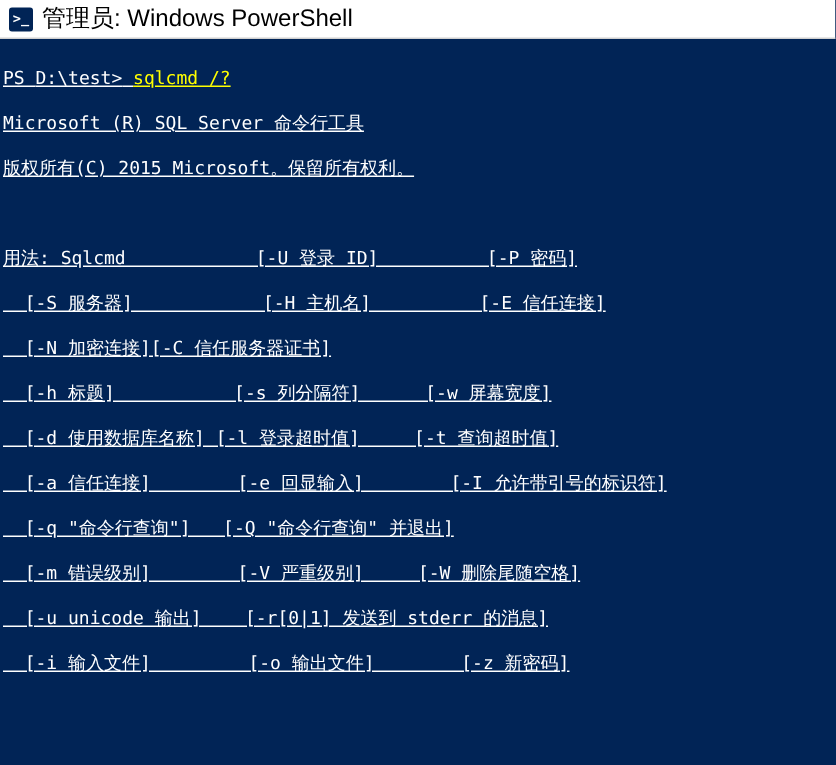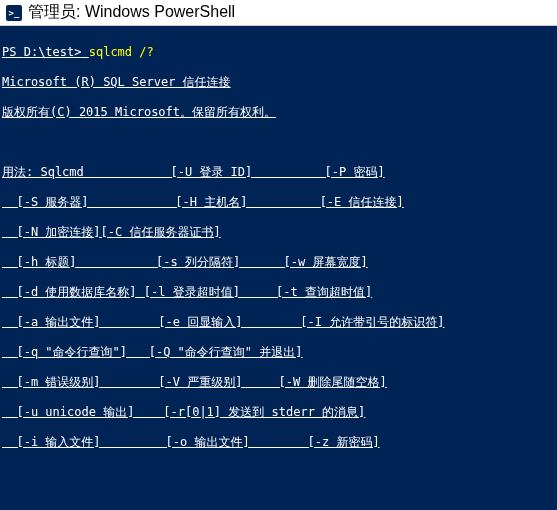--- a/index.html
+++ b/index.html
@@ -29,42 +29,42 @@
       border-radius: 2px;
     }
     .title-text { color: #000; font-size: 16px; font-family: "Microsoft YaHei", sans-serif; }
     .terminal {
       padding: 4px 2px;
       white-space: pre;
       line-height: 15px;
       letter-spacing: 0;
     }
     .white { color: #ffffff; text-decoration: underline; }
-    .yellow { color: #ffff00; }
+    .yellow { color: #ffff00; text-decoration: underline; }
     .line { display: block; }
   </style>
 </head>
 <body>
 
 <div class="titlebar">
   <span class="ps-icon">&gt;_</span>
   <span class="title-text">管理员: Windows PowerShell</span>
 </div>
 
 <div class="terminal">
 <span class="line"><span class="white">PS </span><span class="white">D:\test&gt;</span><span class="white"> </span><span class="yellow">sqlcmd /?</span></span>
-<span class="line white">Microsoft (R) SQL Server 信任连接</span>
+<span class="line white">Microsoft (R) SQL Server 命令行工具</span>
 <span class="line white">版权所有(C) 2015 Microsoft。保留所有权利。</span>
 <span class="line">&nbsp;</span>
 <span class="line white">用法: Sqlcmd            [-U 登录 ID]          [-P 密码]</span>
 <span class="line white">  [-S 服务器]            [-H 主机名]          [-E 信任连接]</span>
 <span class="line white">  [-N 加密连接][-C 信任服务器证书]</span>
 <span class="line white">  [-h 标题]           [-s 列分隔符]      [-w 屏幕宽度]</span>
 <span class="line white">  [-d 使用数据库名称] [-l 登录超时值]     [-t 查询超时值]</span>
-<span class="line white">  [-a 输出文件]        [-e 回显输入]        [-I 允许带引号的标识符]</span>
+<span class="line white">  [-a 信任连接]        [-e 回显输入]        [-I 允许带引号的标识符]</span>
 <span class="line white">  [-q "命令行查询"]   [-Q "命令行查询" 并退出]</span>
 <span class="line white">  [-m 错误级别]        [-V 严重级别]     [-W 删除尾随空格]</span>
 <span class="line white">  [-u unicode 输出]    [-r[0|1] 发送到 stderr 的消息]</span>
 <span class="line white">  [-i 输入文件]         [-o 输出文件]        [-z 新密码]</span>
 
 
 
 
 
 

